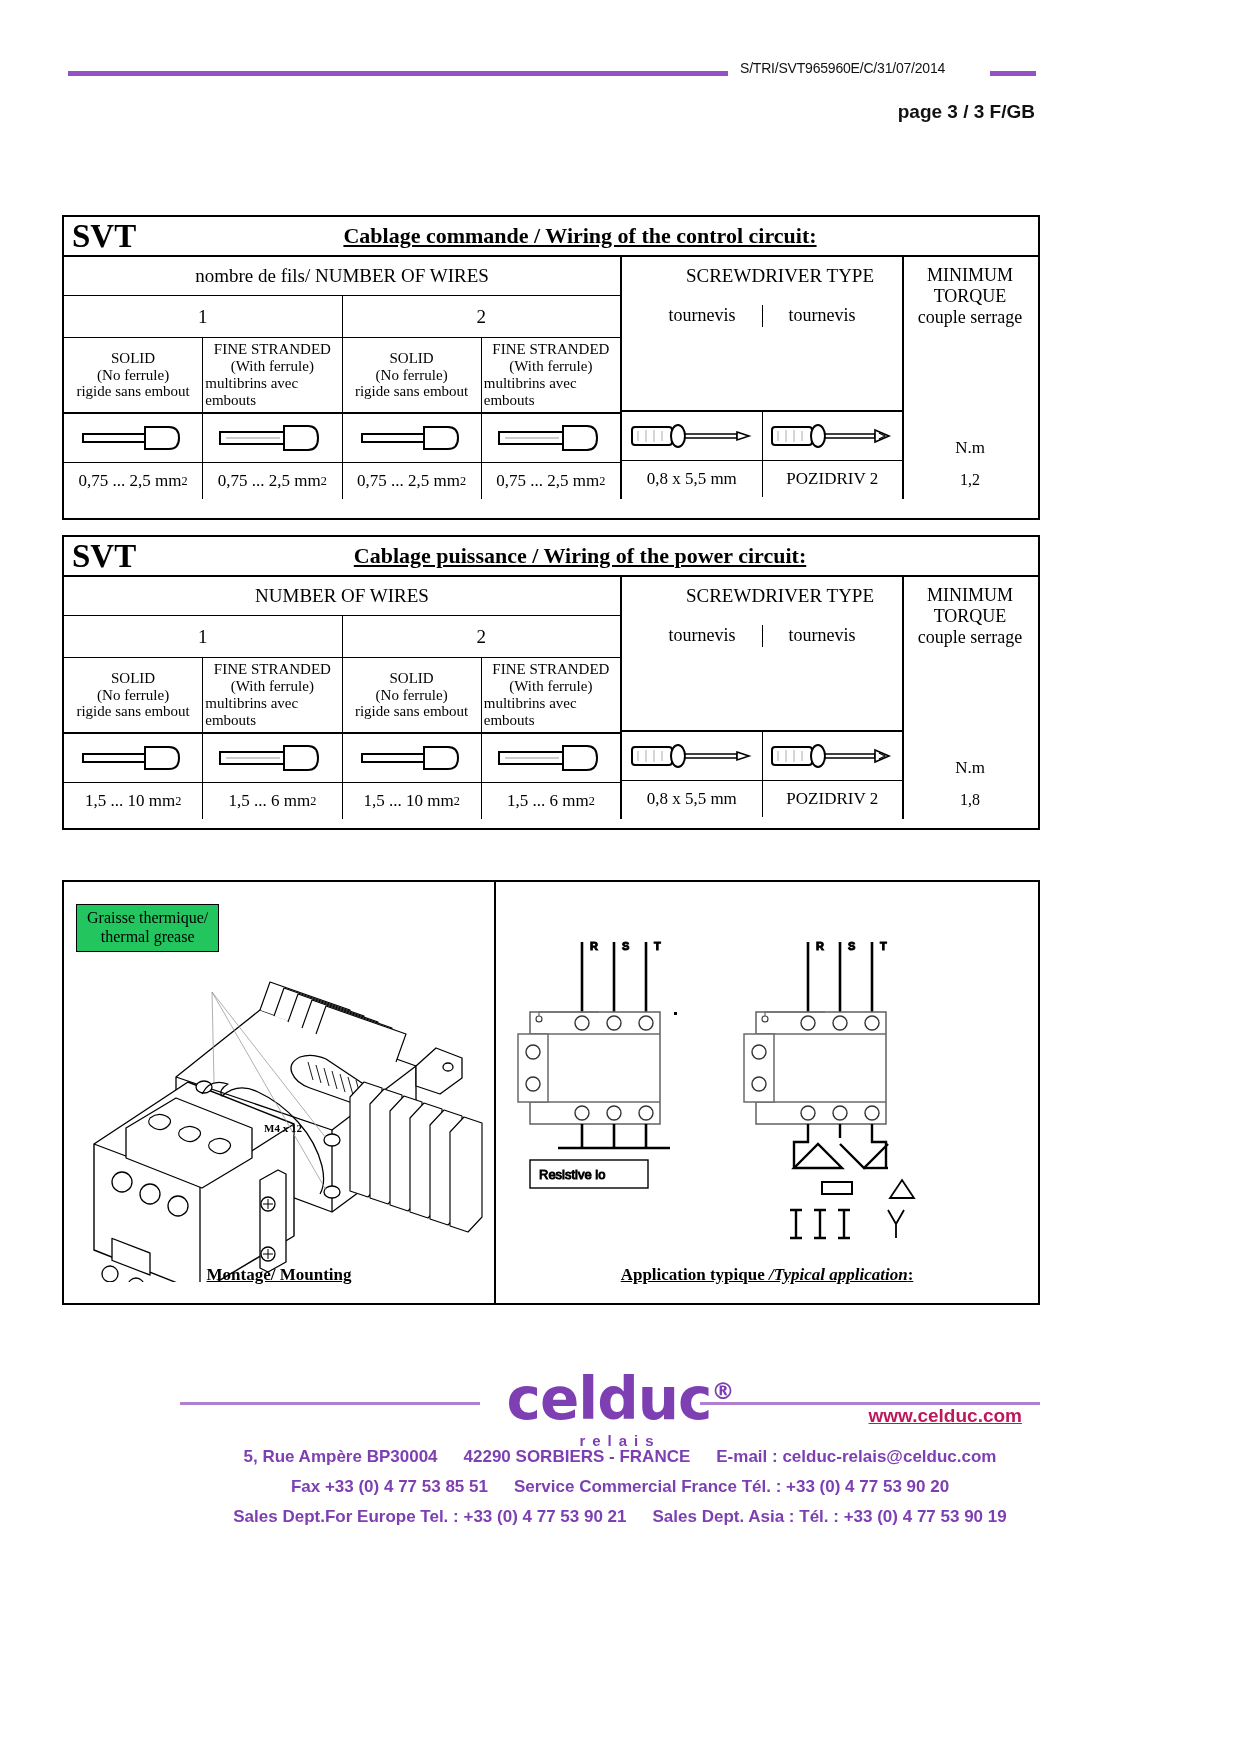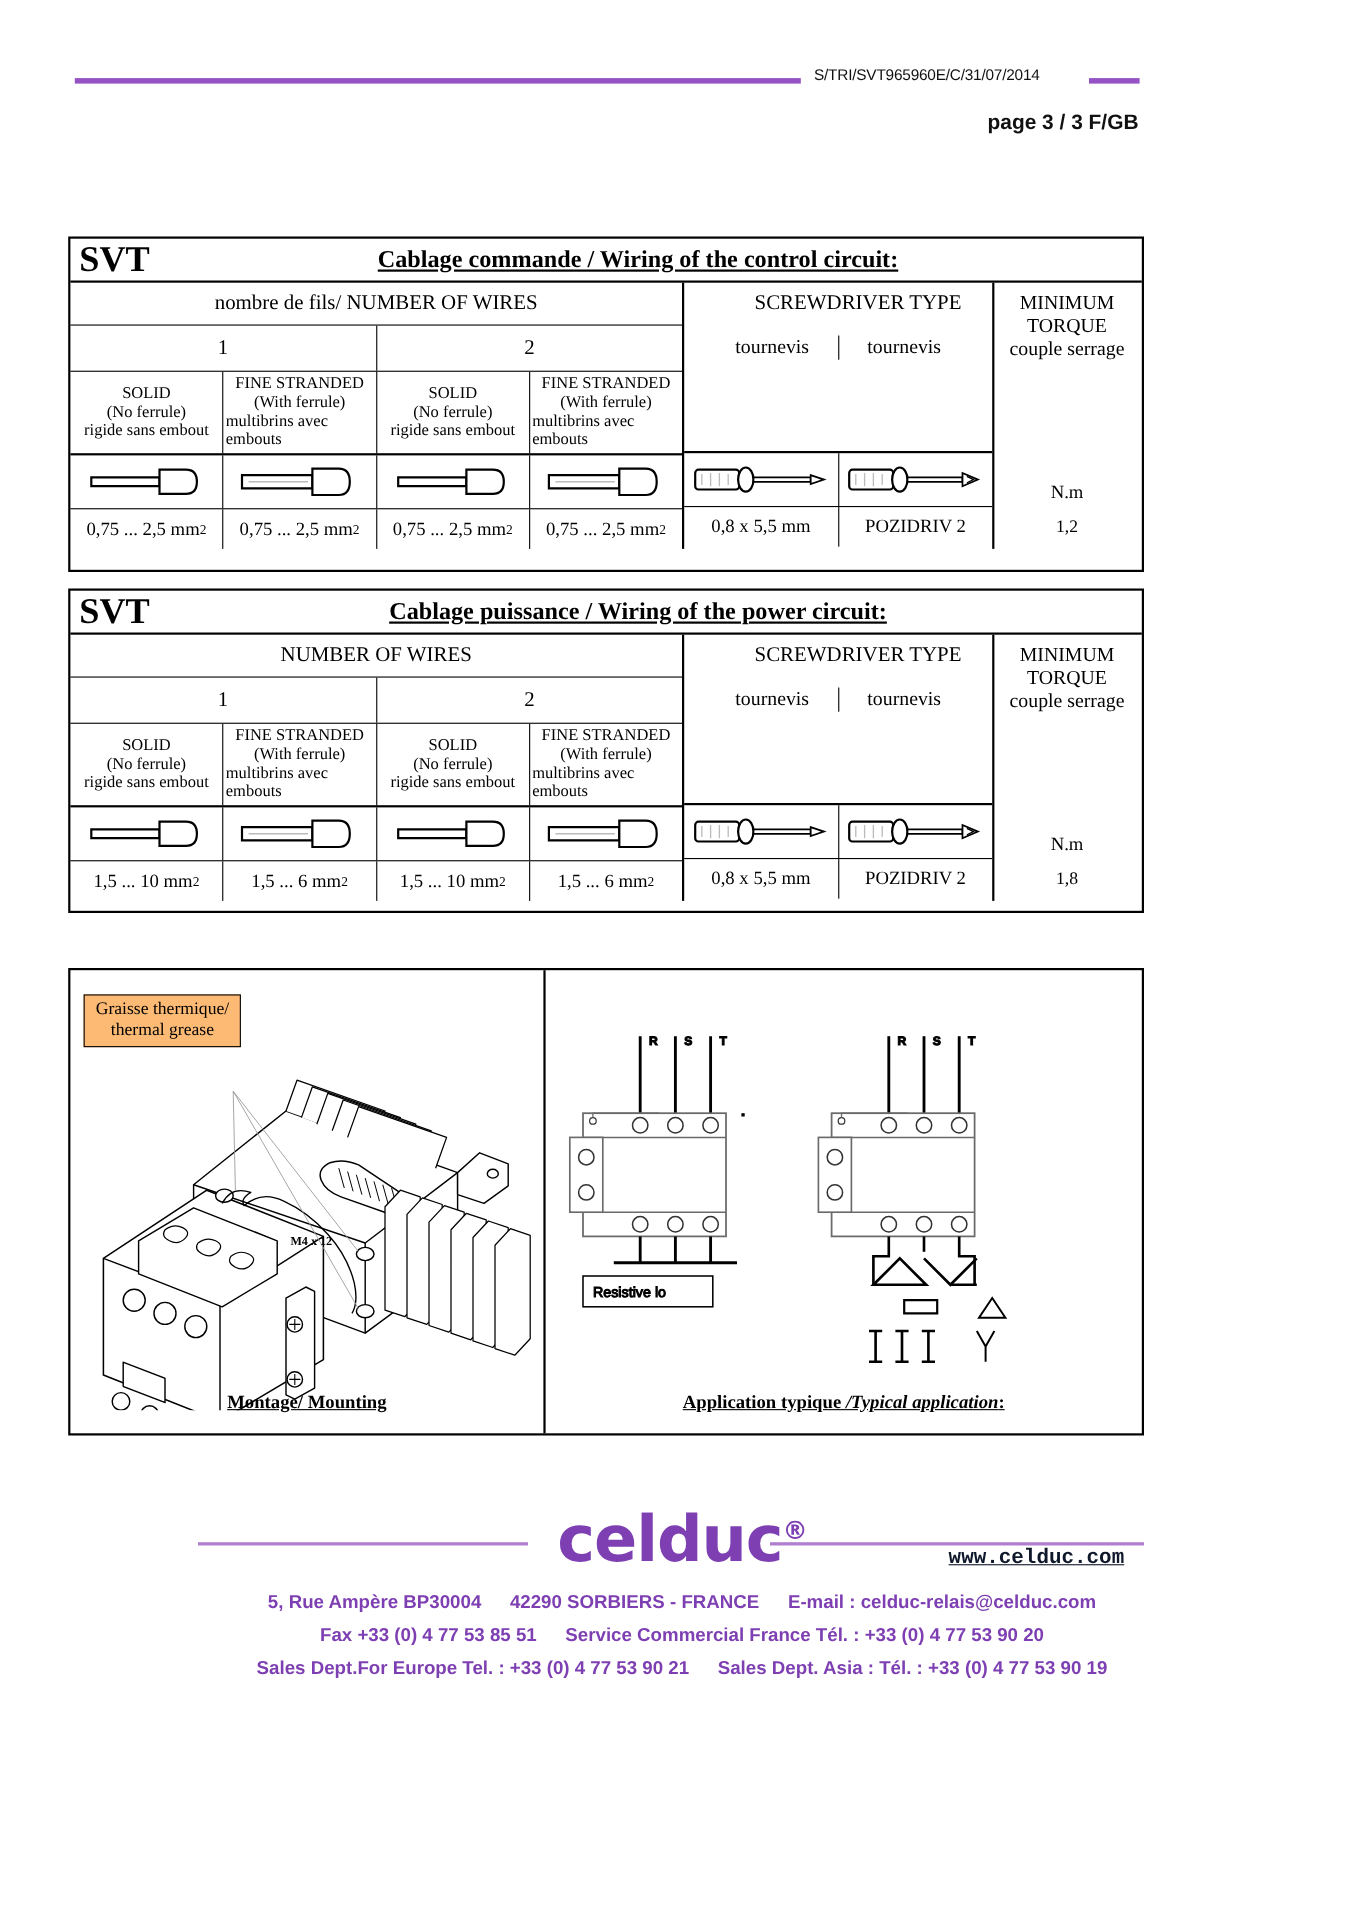--- a/index.html
+++ b/index.html
@@ -66,29 +66,29 @@
 
   .sup{font-size:0.72em;vertical-align:super;}
 
   
   .panels{position:absolute;left:62px;top:880px;width:978px;height:425px;border:2px solid #000;box-sizing:border-box;display:flex;}
   .panel-l{width:432px;border-right:2px solid #000;box-sizing:border-box;position:relative;}
   .panel-r{flex:1;position:relative;}
   .panel-cap{position:absolute;bottom:18px;width:100%;text-align:center;font-size:17px;font-weight:bold;}
   .panel-cap span{text-decoration:underline;}
   .panel-cap .ital{font-style:italic;font-weight:bold;}
-  .grease-box{position:absolute;left:12px;top:22px;border:1.5px solid #000;background:#fdba74;padding:4px 10px;font-size:16px;text-align:center;line-height:1.18;z-index:5;}
+  .grease-box{position:absolute;left:12px;top:22px;border:1.5px solid #000;background:#22c55e;padding:4px 10px;font-size:16px;text-align:center;line-height:1.18;z-index:5;}
   .dot-mark{position:absolute;left:178px;top:130px;width:3px;height:3px;background:#000;}
   .foot-rule-l{position:absolute;left:180px;top:1402px;width:300px;height:3px;background:#b07fd0;}
   .foot-rule-r{position:absolute;left:700px;top:1402px;width:340px;height:3px;background:#b07fd0;}
   .brand{position:absolute;left:0;top:1370px;width:1240px;text-align:center;}
   .brand-name{font-family:"DejaVu Sans",sans-serif;font-size:58px;font-weight:bold;color:#7d3fb2;letter-spacing:-1px;line-height:1;}
   .brand-name .reg{font-size:23px;vertical-align:super;}
   .brand-sub{font-family:"Liberation Sans",sans-serif;font-size:15px;font-weight:bold;color:#7d3fb2;letter-spacing:7px;margin-top:4px;}
-  .web{position:absolute;right:218px;top:1405px;font-family:Liberation Mono, monospace;font-size:19px;font-weight:bold;color:#0f172a;}
+  .web{position:absolute;right:218px;top:1405px;font-family:Liberation Sans, sans-serif;font-size:19px;font-weight:bold;color:#be185d;}
   .addr{position:absolute;left:0;top:1442px;width:1240px;font-family:"Liberation Sans",sans-serif;color:#7d3fb2;font-weight:bold;font-size:17px;text-align:center;line-height:30px;}
   .addr .ln{display:block;}
   .addr .gap{display:inline-block;width:26px;}
 
   
   .afaq{position:absolute;left:80px;top:1395px;width:115px;height:105px;}
   .afaq .top{position:absolute;left:0;top:0;width:115px;height:48px;background:#7d3fb2;border-radius:2px;}
   .afaq .top .t1{position:absolute;left:0;top:1px;width:115px;text-align:center;font-family:"DejaVu Sans",sans-serif;font-size:27px;font-weight:bold;color:#fff;line-height:30px;}
   .afaq .top .t2{position:absolute;left:0;top:30px;width:115px;text-align:center;font-family:"Liberation Sans",sans-serif;font-size:11px;color:#fff;letter-spacing:1.4px;}
   .afaq .iso{position:absolute;left:0;top:49px;width:115px;height:24px;border:2px solid #000;box-sizing:border-box;text-align:center;font-family:"Liberation Sans",sans-serif;font-size:16px;font-weight:bold;line-height:20px;color:#000;background:#fff;}
@@ -548,20 +548,21 @@
       </div>
     </div>
   </div>
 
   <div class="foot-rule-l"></div>
   <div class="foot-rule-r"></div>
 
 
   <div class="brand">
     <div class="brand-name"><span>celduc</span><span class="reg">®</span></div>
+    <div class="brand-sub">relais</div>
   </div>
 
   <a class="web" href="#">www.celduc.com</a>
 
   <div class="addr">
     <span class="ln">
       <span>5, Rue Ampère BP30004</span><span class="gap"></span><span>42290 SORBIERS - FRANCE</span><span class="gap"></span><span>E-mail : celduc-relais@celduc.com</span>
     </span>
     <span class="ln">
       <span>Fax +33 (0) 4 77 53 85 51</span><span class="gap"></span><span>Service Commercial France Tél. : +33 (0) 4 77 53 90 20</span>

